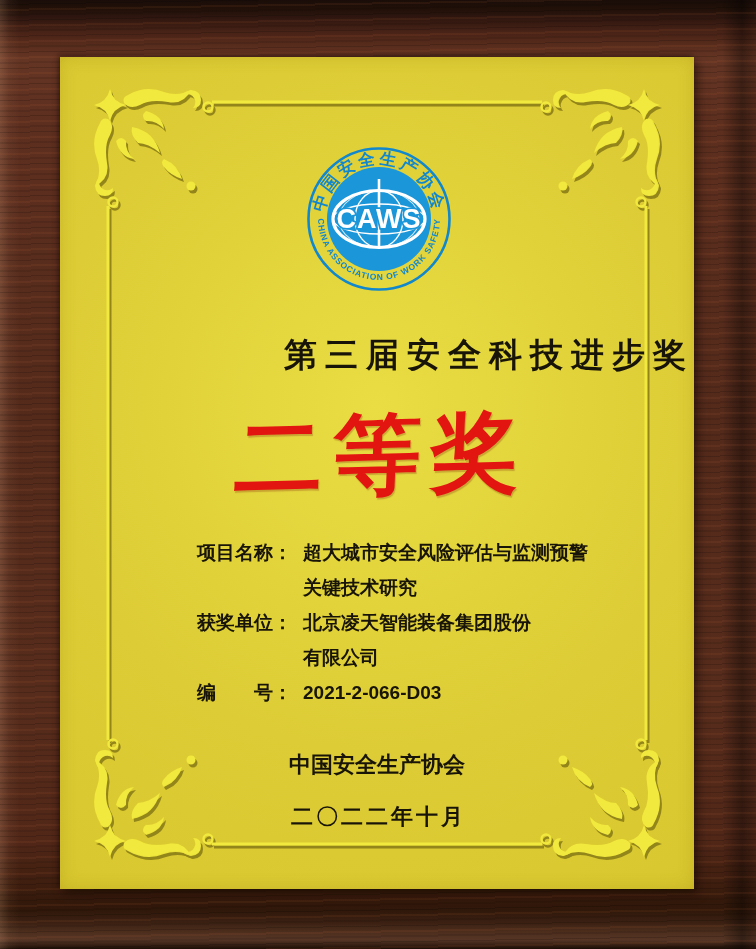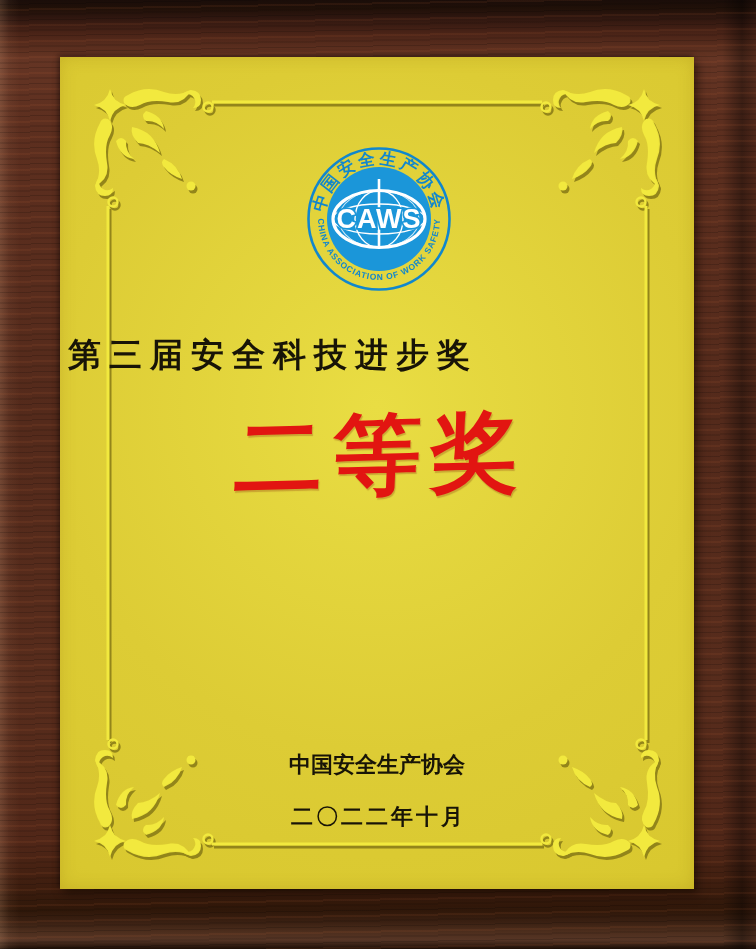--- a/index.html
+++ b/index.html
@@ -30,21 +30,21 @@
       var(--plate-gold-light) 0%, #ddcc35 45%, var(--plate-gold) 72%, #cdbb27 100%);
     box-shadow:-2px -2px 5px rgba(0,0,0,.35), 4px 5px 9px rgba(20,10,0,.55),
       inset 0 0 16px rgba(130,100,0,.22);
   }
 
   .deco{position:absolute;left:0;top:0;}
 
   .logo{position:absolute;left:246px;top:89px;}
 
   .title{
-    position:absolute;top:277px;left:0;width:100%;text-align:left;
+    position:absolute;top:277px;left:0;width:100%;text-align:right;
     font-size:33px;line-height:42px;font-weight:bold;
     letter-spacing:8px;text-indent:8px;color:var(--title-text);
   }
 
   .award{
     position:absolute;top:348px;left:0;width:100%;text-align:center;
     font-size:88px;line-height:100px;font-weight:bold;
     letter-spacing:10px;text-indent:10px;color:var(--award-red);
     transform:skewX(-4deg) rotate(-1.5deg);
     text-shadow:1px 2px 1px rgba(120,20,10,.25);
@@ -130,20 +130,42 @@
       </text>
       <text font-size="8.5" font-weight="bold" fill="var(--logo-blue)" font-family="Liberation Sans, sans-serif" style="letter-spacing:0.8px">
         <textPath href="#arcBot" startOffset="50%" text-anchor="middle">CHINA ASSOCIATION OF WORK SAFETY</textPath>
       </text>
     </svg>
 
     <div class="title">第三届安全科技进步奖</div>
 
     <div class="award">二等奖</div>
 
+    <div class="fields">
+      <div class="field-row">
+        <div class="field-label">项目名称：</div>
+        <div class="field-value">
+          <div>超大城市安全风险评估与监测预警</div>
+          <div>关键技术研究</div>
+        </div>
+      </div>
+      <div class="field-row">
+        <div class="field-label">获奖单位：</div>
+        <div class="field-value">
+          <div>北京凌天智能装备集团股份</div>
+          <div>有限公司</div>
+        </div>
+      </div>
+      <div class="field-row">
+        <div class="field-label">编　　号：</div>
+        <div class="field-value">
+          <div>2021-2-066-D03</div>
+        </div>
+      </div>
+    </div>
 
     <div class="footer">
       <div class="issuer">中国安全生产协会</div>
       <div class="issue-date">二〇二二年十月</div>
     </div>
 
   </div>
 </div>
 
 </body></html>

